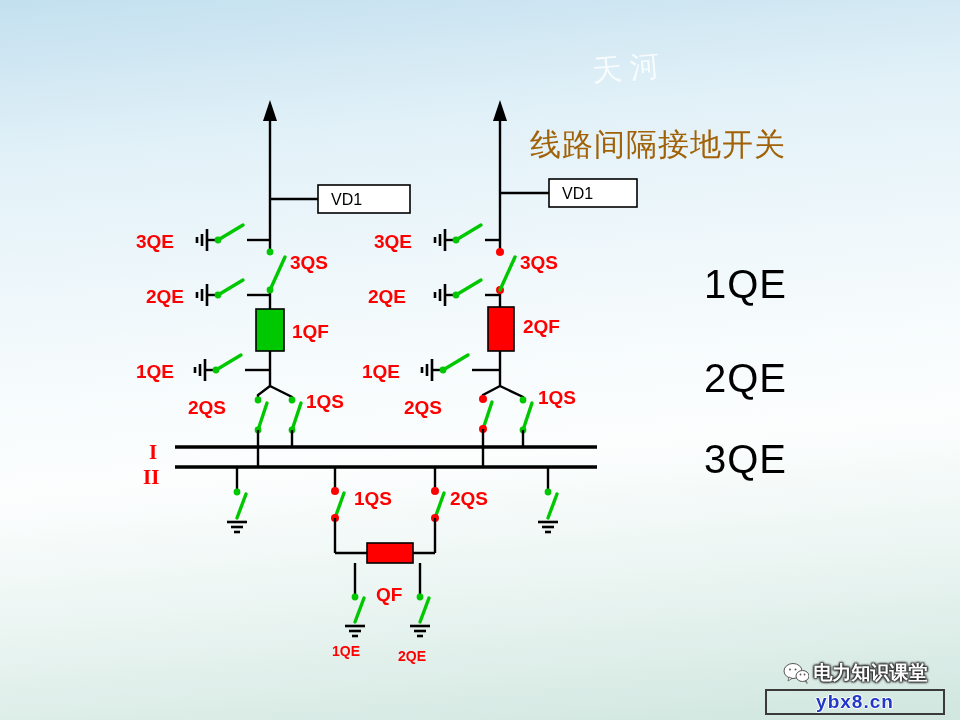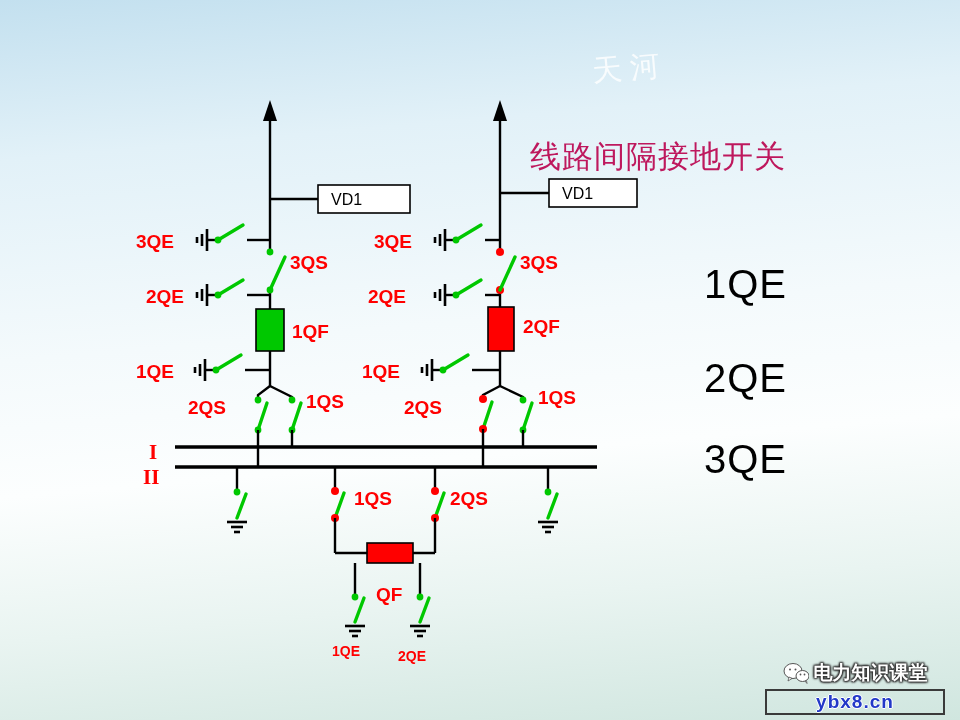--- a/index.html
+++ b/index.html
@@ -15,21 +15,21 @@
   .blade{stroke:var(--device-green,#00c800);stroke-width:3.4;stroke-linecap:round;}
   .dot-g{fill:var(--device-green,#00c800);}
   .dot-r{fill:var(--device-red,#ff0000);}
   .brk-g{fill:var(--device-green,#00c800);stroke:#000;stroke-width:1.6;}
   .brk-r{fill:var(--device-red,#ff0000);stroke:#000;stroke-width:1.6;}
   .box{fill:#ffffff;stroke:#000;stroke-width:1.6;}
   .vd{fill:#000;font:16px "Liberation Sans",sans-serif;}
   .lbl{fill:var(--label-red,#ff0000);font:bold 19px "Liberation Sans",sans-serif;}
   .lbl-sm{fill:var(--label-red,#ff0000);font:bold 14px "Liberation Sans",sans-serif;}
   .bus-lbl{fill:var(--label-red,#ff0000);font:bold 21px "Liberation Serif","DejaVu Serif",serif;}
-  .title{position:absolute;left:530px;top:136px;font:400 31px "Liberation Serif","DejaVu Serif",serif;color:#be185d;letter-spacing:1px;}
+  .title{position:absolute;left:530px;top:124px;font:400 31px "Liberation Serif","DejaVu Serif",serif;color:#a16207;letter-spacing:1px;}
   .watermark{position:absolute;left:592px;top:48px;font:400 30px "Liberation Serif","DejaVu Serif",serif;
     color:rgba(255,255,255,0.8);transform:rotate(-5deg);letter-spacing:8px;}
   .legend-item{position:absolute;left:704px;font:400 40px "Liberation Sans",sans-serif;color:#000;letter-spacing:1px;}
   .footer{position:absolute;right:15px;bottom:5px;width:180px;text-align:center;}
   .brand-row{display:flex;align-items:center;justify-content:center;gap:5px;color:#fff;
     font-weight:bold;font-size:19px;
     text-shadow:0 0 2px #333,1px 1px 2px #333,-1px -1px 2px #333,1px -1px 2px #333,-1px 1px 2px #333;}
   .site-box{margin-top:3px;border:2px solid #3a3a3a;padding:0 19px;font-weight:bold;font-size:19px;
     color:#2238c8;letter-spacing:1px;
     text-shadow:1px 0 #fff,-1px 0 #fff,0 1px #fff,0 -1px #fff;}

